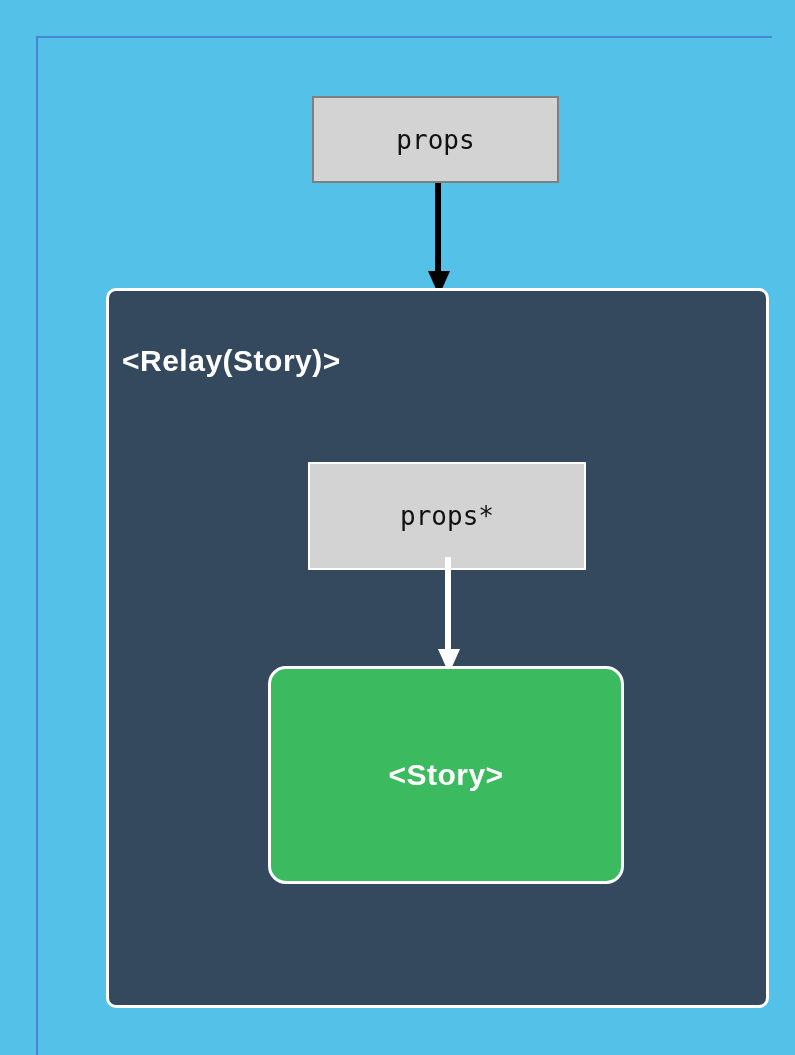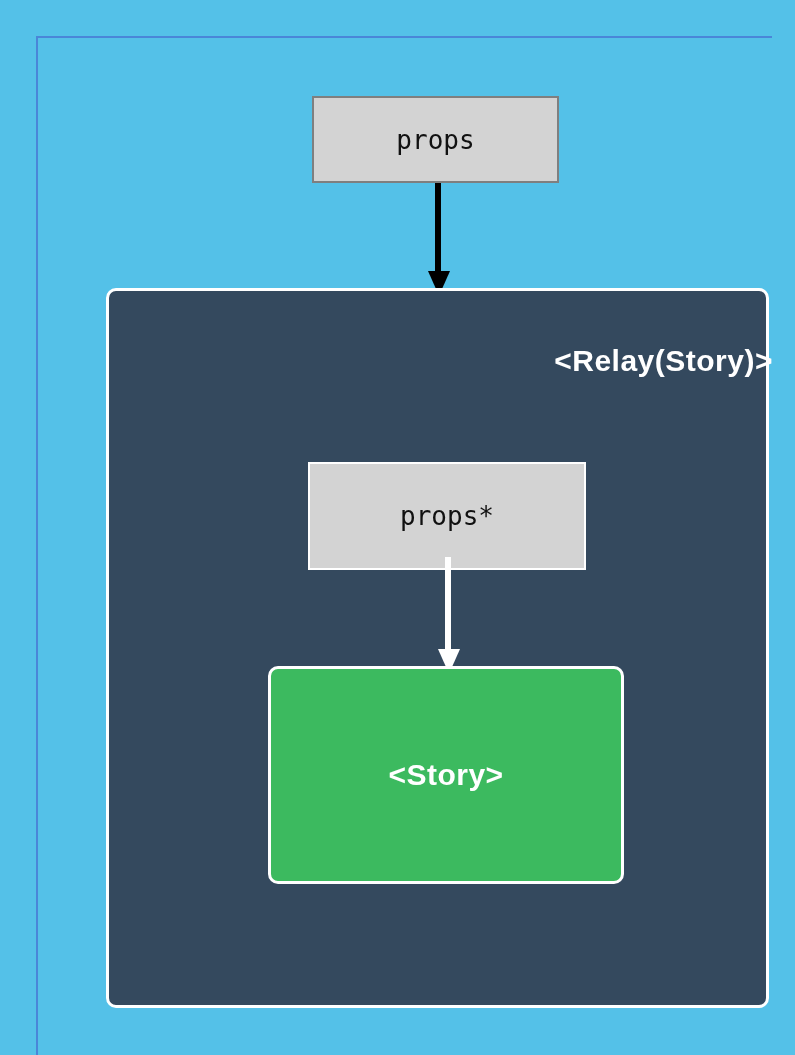--- a/index.html
+++ b/index.html
@@ -58,21 +58,21 @@
     left: 58px; top: 240px;
     width: 663px; height: 720px;
     background: var(--container-fill);
     border: 3px solid var(--container-border);
     border-radius: 10px;
   }
   .relay-title {
     position: absolute;
     left: 0; top: 40px;
     width: 100%;
-    text-align: right;
+    text-align: left;
     font-size: 30px;
     font-weight: bold;
     color: var(--text-light);
     letter-spacing: 0.5px;
   }
   .props-inner {
     left: 189px; top: 161px;
     width: 278px; height: 108px;
     border: 2px solid var(--container-border);
   }
@@ -80,21 +80,21 @@
   .arrow-inner-head { left: 319px; top: 348px; border-top: 18px solid var(--arrow-inner); }
   .story-node {
     position: absolute;
     left: 149px; top: 365px;
     width: 356px; height: 218px;
     display: flex;
     align-items: center;
     justify-content: center;
     background: var(--story-fill);
     border: 3px solid var(--container-border);
-    border-radius: 10px;
+    border-radius: 18px;
     font-size: 30px;
     font-weight: bold;
     color: var(--text-light);
     letter-spacing: 0.5px;
   }
 </style>
 </head>
 <body>
 
 <div class="canvas">

